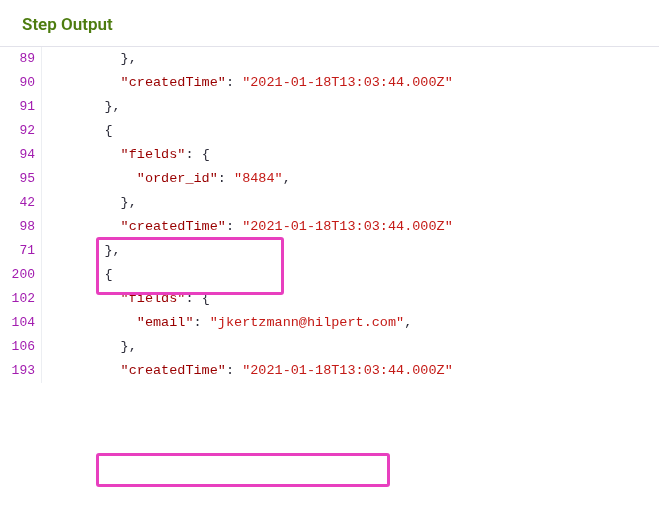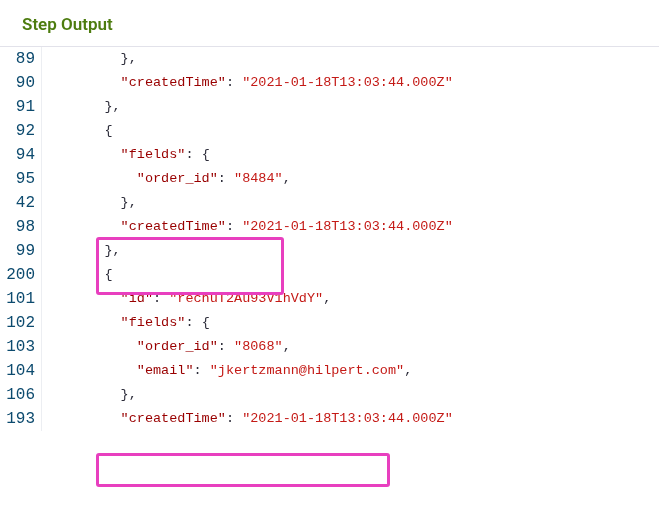--- a/index.html
+++ b/index.html
@@ -26,25 +26,25 @@
     position: relative;
   }
   .line {
     display: flex;
     align-items: flex-start;
   }
   .gutter {
     width: 42px;
     flex: 0 0 42px;
     text-align: right;
-    color: #0c4a6e;
+    color: #a21caf;
     padding-right: 6px;
     border-right: 1px solid #eceef2;
     user-select: none;
-    font-size: 16px;
+    font-size: 13px;
   }
   .code {
     padding-left: 30px;
     white-space: pre;
     position: relative;
   }
   .tok-punc { color: #2d2d3a; }
   .tok-key  { color: #990000; }   
   .tok-str  { color: #c41a16; }   
   .tok-colon{ color: #2d2d3a; }
@@ -91,38 +91,30 @@
     </div>
     <div class="line">
       <div class="gutter">42</div>
       <div class="code">      <span class="tok-punc">},</span></div>
     </div>
     <div class="line">
       <div class="gutter">98</div>
       <div class="code">      <span class="tok-key">"createdTime"</span><span class="tok-colon">: </span><span class="tok-str">"2021-01-18T13:03:44.000Z"</span></div>
     </div>
     <div class="line">
-      <div class="gutter">99</div>
+      <div class="gutter">71</div>
       <div class="code">    <span class="tok-punc">},</span></div>
     </div>
     <div class="line">
       <div class="gutter">200</div>
       <div class="code">    <span class="tok-punc">{</span></div>
     </div>
     <div class="line">
-      <div class="gutter">101</div>
-      <div class="code">      <span class="tok-key">"id"</span><span class="tok-colon">: </span><span class="tok-str">"rechuT2Au93V1hVdY"</span><span class="tok-punc">,</span></div>
-    </div>
-    <div class="line">
       <div class="gutter">102</div>
       <div class="code">      <span class="tok-key">"fields"</span><span class="tok-colon">: </span><span class="tok-punc">{</span></div>
-    </div>
-    <div class="line">
-      <div class="gutter">103</div>
-      <div class="code">        <span class="tok-key">"order_id"</span><span class="tok-colon">: </span><span class="tok-str">"8068"</span><span class="tok-punc">,</span></div>
     </div>
     <div class="line">
       <div class="gutter">104</div>
       <div class="code">        <span class="tok-key">"email"</span><span class="tok-colon">: </span><span class="tok-str">"jkertzmann@hilpert.com"</span><span class="tok-punc">,</span></div>
     </div>
     <div class="line">
       <div class="gutter">106</div>
       <div class="code">      <span class="tok-punc">},</span></div>
     </div>
     <div class="line">

